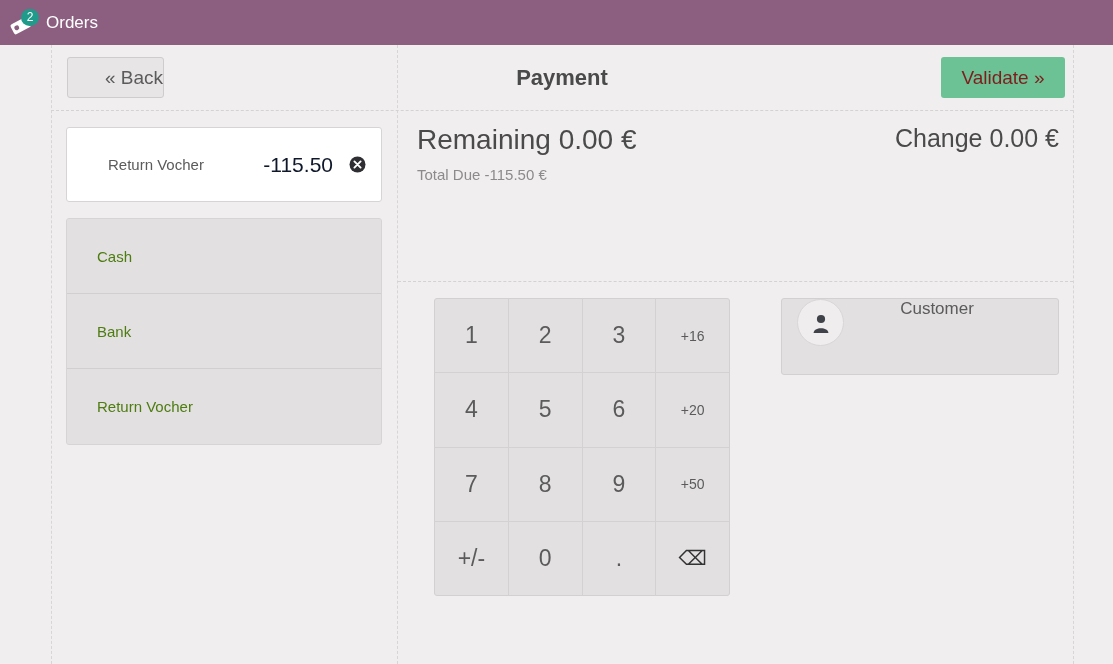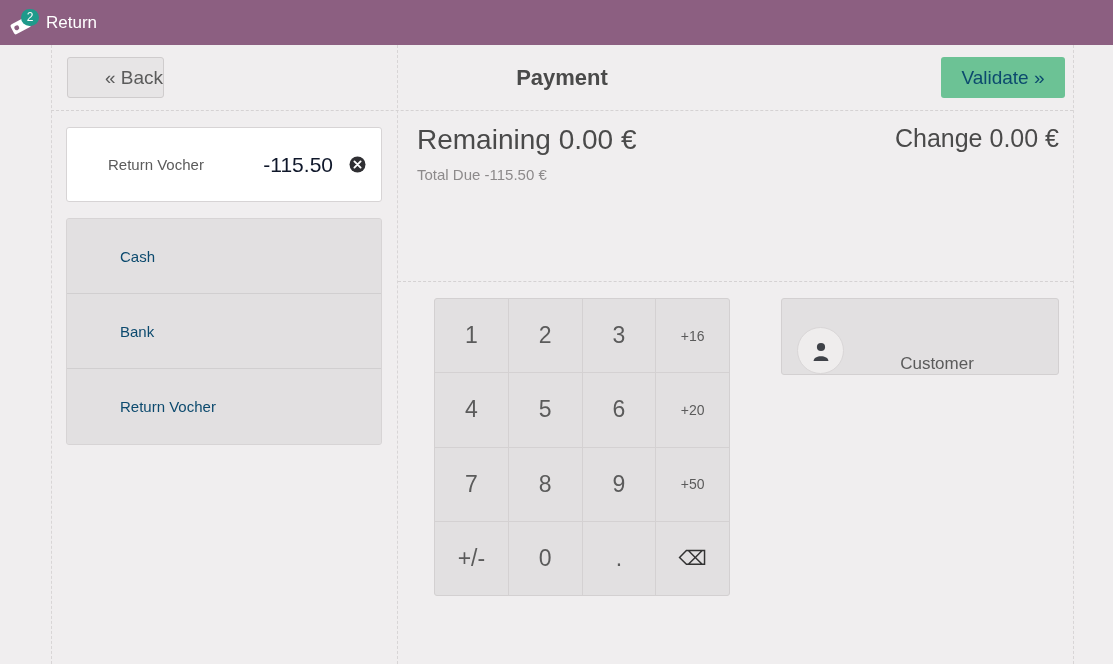--- a/index.html
+++ b/index.html
@@ -113,21 +113,21 @@
   }
   #validate-button {
     position: absolute;
     right: 8px;
     top: 12px;
     width: 124px;
     height: 41px;
     background: #6cc295;
     border: none;
     border-radius: 3px;
-    color: #0c4a6e;
+    color: #7f1d1d;
     font-size: 19px;
     line-height: 41px;
     text-align: center;
     cursor: pointer;
     box-sizing: border-box;
   }
 
   
   #paymentlines {
     position: absolute;
@@ -177,23 +177,23 @@
     width: 316px;
     border: 1px solid #d7d4d5;
     border-radius: 3px;
     background: #e2e0e1;
     box-sizing: border-box;
     overflow: hidden;
   }
   .method-button {
     height: 75px;
     line-height: 75px;
-    padding-left: 53px;
+    padding-left: 30px;
     font-size: 15px;
-    color: #0c4a6e;
+    color: #4d7c0f;
     border-bottom: 1px solid #d1cfd0;
     background: #e2e0e1;
     cursor: pointer;
     box-sizing: border-box;
   }
   .method-button:last-child { border-bottom: none; }
 
   
   #remaining {
     position: absolute;
@@ -260,21 +260,21 @@
   .action-button {
     position: relative;
     height: 77px;
     background: #e2e0e1;
     border: 1px solid #d3d0d1;
     border-radius: 3px;
     margin-bottom: 8px;
     cursor: pointer;
     box-sizing: border-box;
     display: flex;
-    align-items: flex-end;
+    align-items: flex-start;
   }
   .action-circle {
     flex: none;
     width: 47px;
     height: 47px;
     margin-left: 15px;
     border-radius: 50%;
     background: #efeded;
     border: 1px solid #d9d6d7;
     display: flex;
@@ -298,21 +298,21 @@
   <div id="orders-widget">
     <span class="tag-icon">
       <svg width="26" height="26" viewBox="0 0 26 26">
         <g transform="rotate(-28 13 15)">
           <rect x="3" y="10" width="19" height="11" rx="2" ry="2" fill="#ffffff"></rect>
           <circle cx="8" cy="15.5" r="2.4" fill="#8c5f81"></circle>
         </g>
       </svg>
       <span class="order-badge">2</span>
     </span>
-    <span id="orders-label">Return</span>
+    <span id="orders-label">Orders</span>
   </div>
 </div>
 
 <div class="vguide" style="left:51px;"></div>
 <div class="vguide" style="left:397px;"></div>
 <div class="vguide" style="left:1073px;"></div>
 <div class="hguide" style="left:51px;  top:110px; width:1022px;"></div>
 <div class="hguide" style="left:398px; top:281px; width:675px;"></div>
 
 <div id="header">

